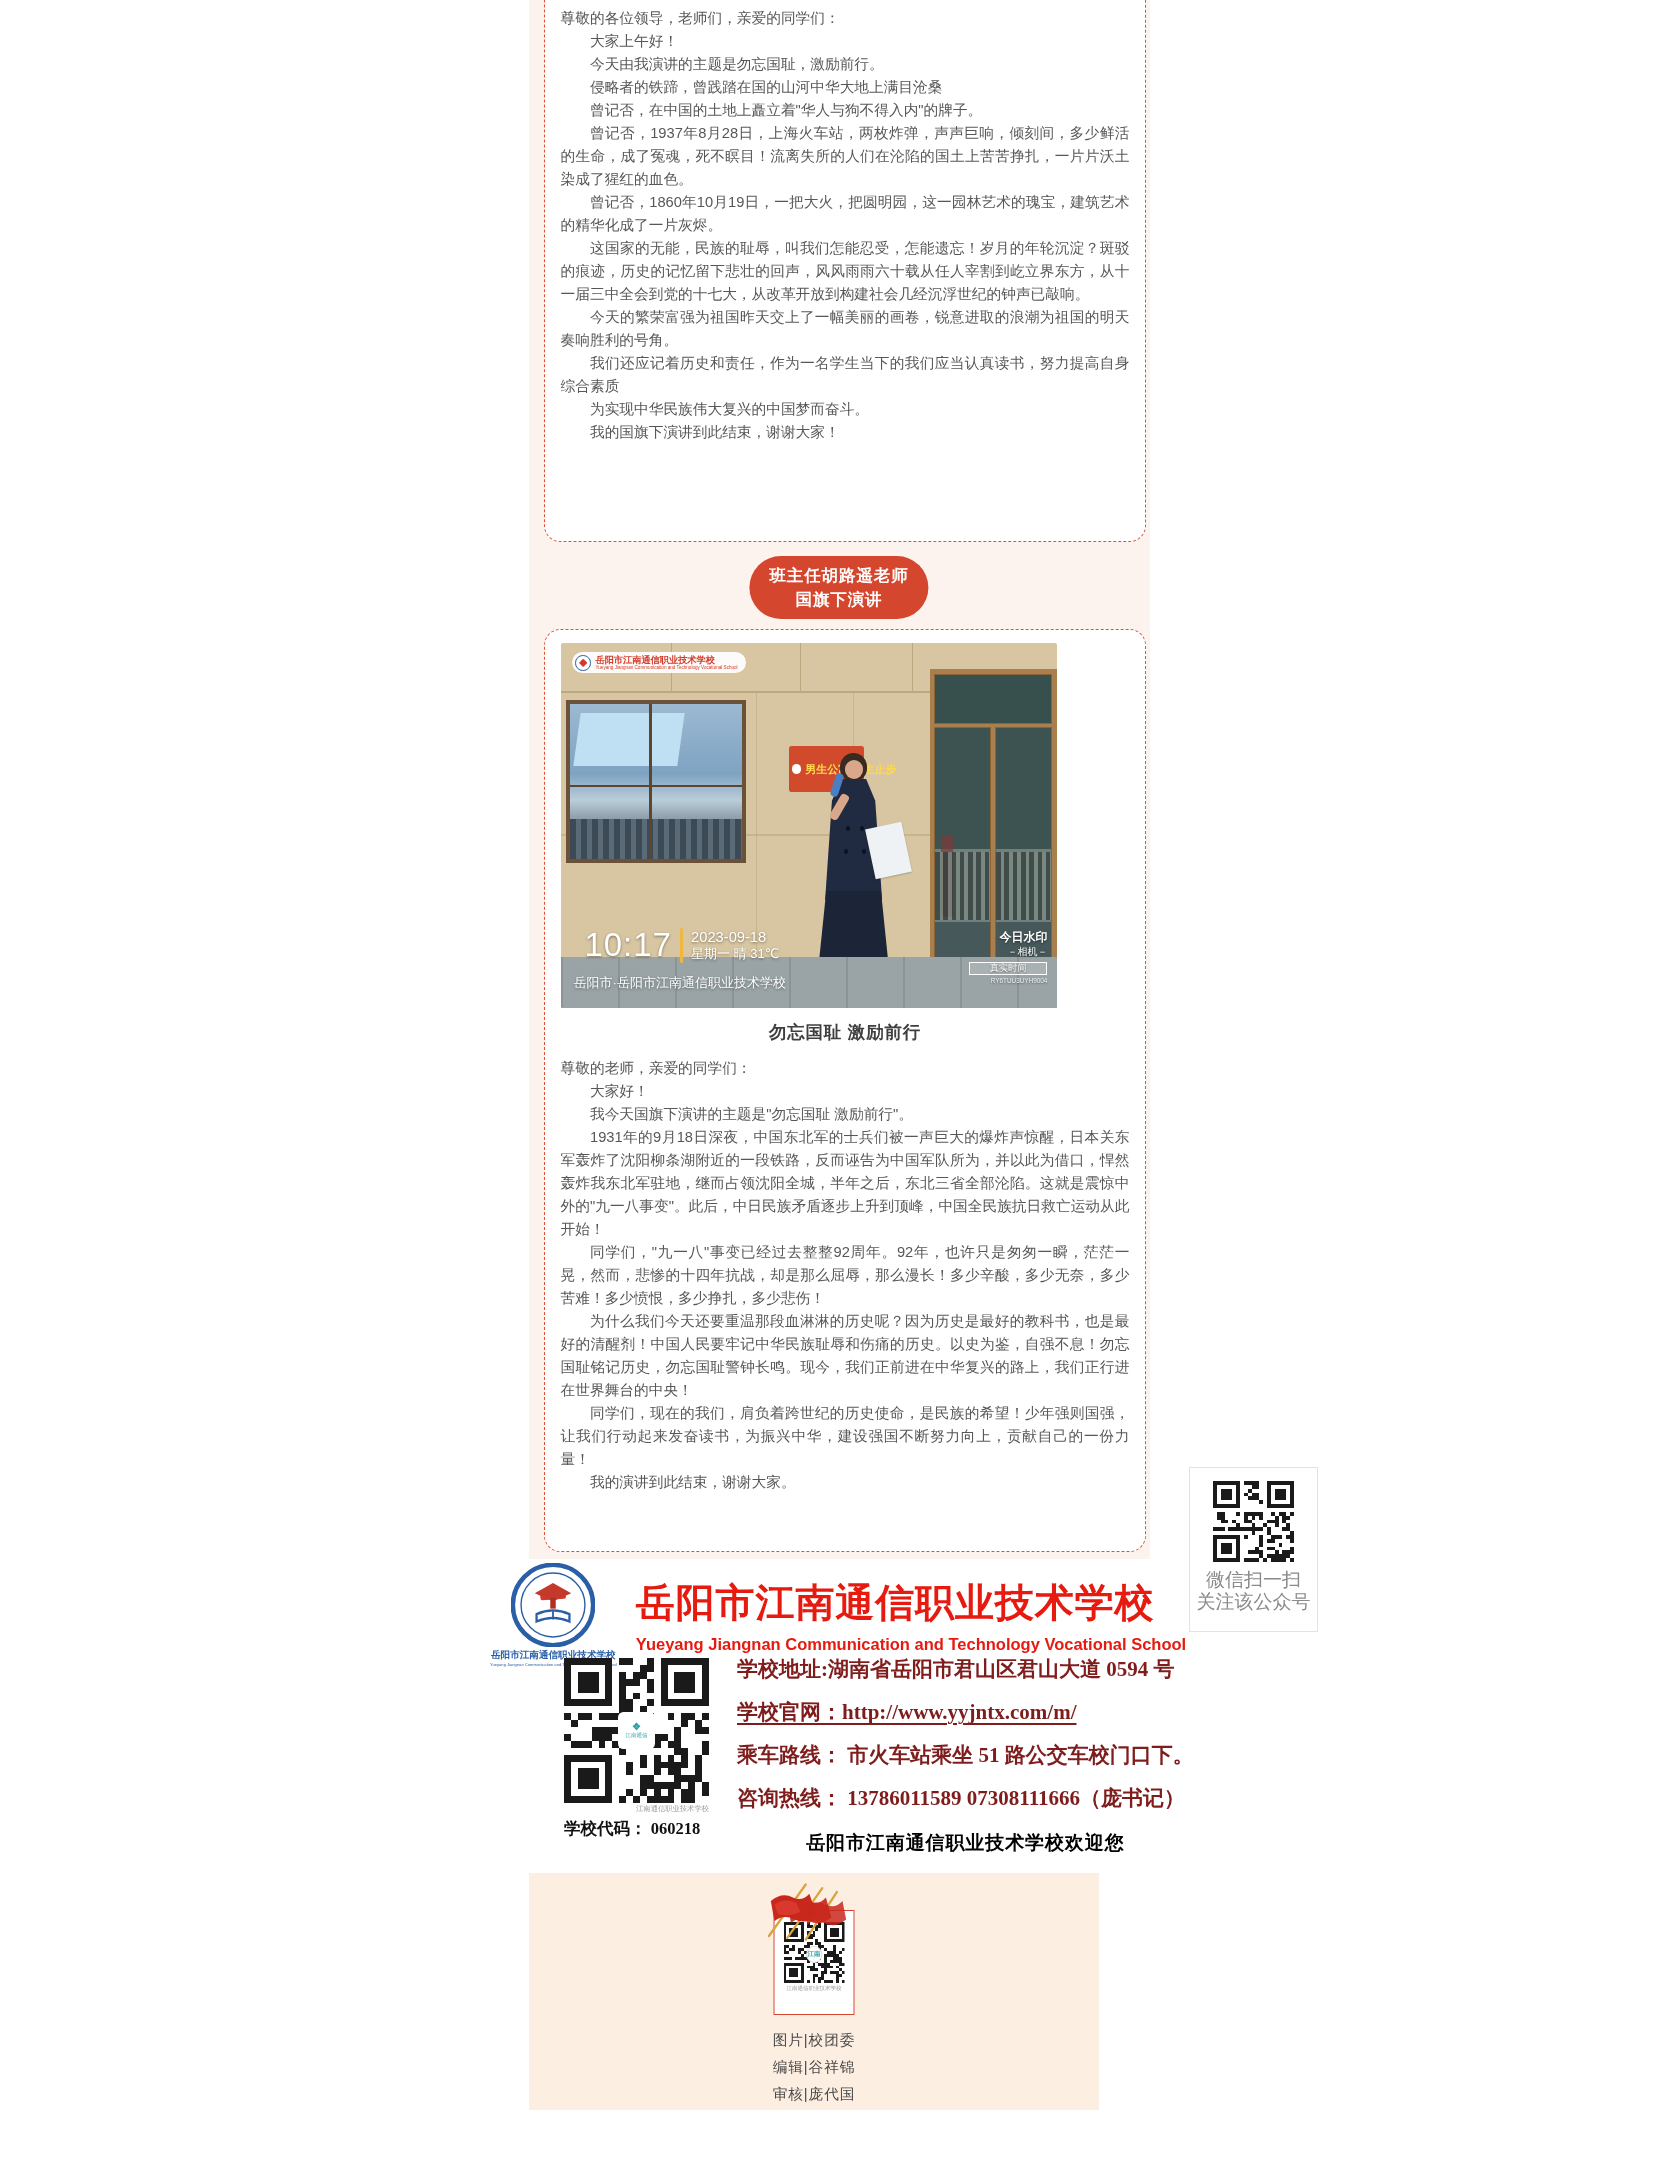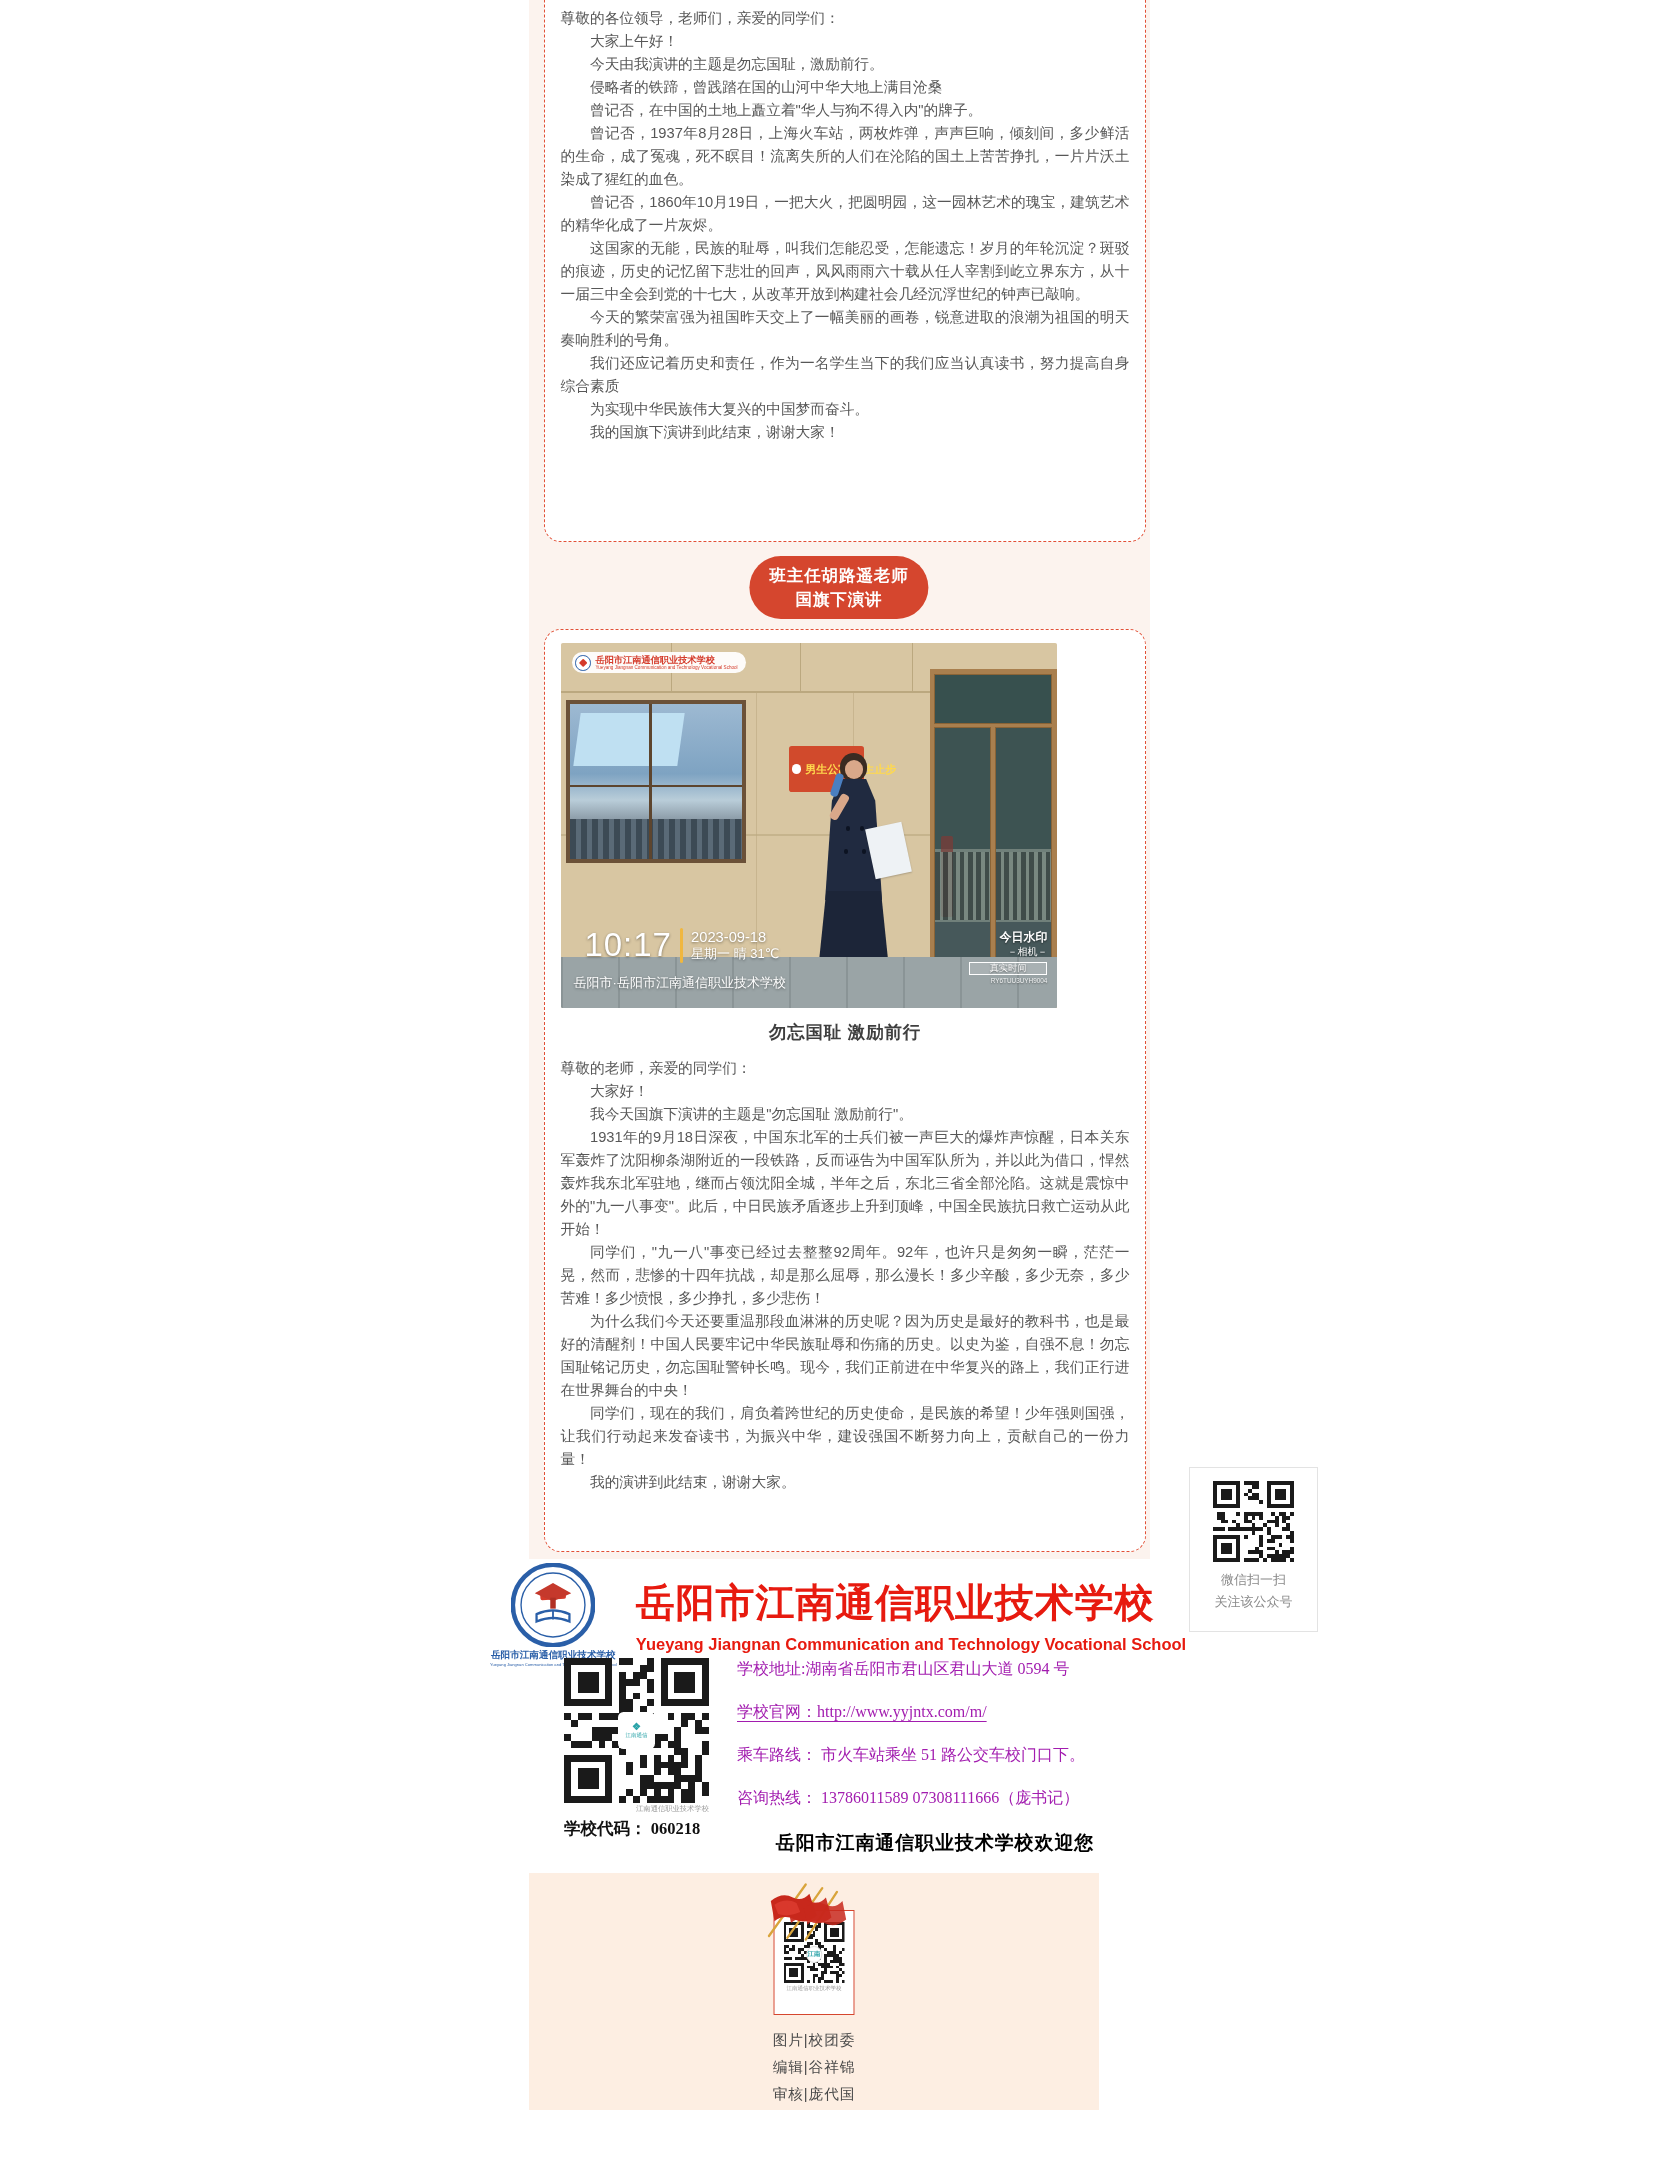--- a/index.html
+++ b/index.html
@@ -70,41 +70,41 @@
   .ph-right .r1{font-size:12px;font-weight:bold;line-height:13.8px}
   .ph-right .r2{font-size:10px;line-height:13px}
   .ph-right .r3{display:inline-block;font-size:9.2px;line-height:11px;border:0.9px solid #fff;padding:0 20px;margin-top:1.8px;background:rgba(255,255,255,.15)}
   .ph-right .r4{font-size:6.4px;opacity:.85;margin-top:1.8px}
 
   .cap-title{margin:12px 0 13px;text-align:center;font-size:17.4px;font-weight:bold;color:#3f3f3f;letter-spacing:0.9px}
 
   
   .wx-card{position:absolute;left:1189px;top:1467px;width:129px;height:165px;background:#fff;border:0.9px solid #e3e3e3;text-align:center}
   .wx-card .qr{width:81px;height:81px;margin:13px auto 7.3px}
-  .wx-card p{font-size:13px;color:#8a8a8a;line-height:22px}
+  .wx-card p{font-size:19px;color:#8a8a8a;line-height:22px}
 
   
   .school-head{position:absolute;left:529px;top:1563px;width:621px;display:flex;justify-content:center;align-items:center;gap:22px}
   .logo-wrap{display:flex;flex-direction:column;align-items:center;width:121px}
   .logo-cap1{color:#2a5fa8;font-size:9.6px;font-weight:bold;margin-top:1.8px;white-space:nowrap}
   .logo-cap2{color:#2a5fa8;font-size:4.1px;white-space:nowrap}
   .school-titles{text-align:left}
   .sc-title{color:#e71a0f;font-size:39px;font-weight:900;letter-spacing:0.9px;white-space:nowrap}
   .sc-sub{color:#e71a0f;font-size:16.5px;font-weight:bold;margin-top:4.6px;white-space:nowrap}
 
   
   .contact{position:absolute;left:564px;top:1658px;width:569px;display:grid;grid-template-columns:162px 1fr;column-gap:11px;font-family:"Liberation Serif","DejaVu Serif",serif}
   .qr-big{position:relative;width:145px;height:145px}
   .qr-big .qr{width:145px;height:145px}
   .qr-center{position:absolute;left:54px;top:54px;width:37px;height:37px;background:#fff;border-radius:5.5px;display:flex;flex-direction:column;align-items:center;justify-content:center}
   .qr-center b{color:#2aa3a8;font-size:10px;line-height:10px}
   .qr-center span{color:#2aa3a8;font-size:5.5px;line-height:6.4px}
   .qr-cap{font-size:7.3px;color:#9a9a9a;text-align:right;margin-top:0.9px}
   .school-code{font-size:16.5px;font-weight:bold;color:#111;margin-top:14.7px;white-space:nowrap}
-  .c-lines p{font-size:16px;font-weight:normal;color:#a21caf;line-height:22px;margin-bottom:21px;white-space:nowrap}
+  .c-lines p{font-size:21px;font-weight:bold;color:#7f1d1d;line-height:22px;margin-bottom:21px;white-space:nowrap}
   .c-lines p.uline{text-decoration:underline;text-underline-offset:3.7px}
   .welcome{grid-column:2;font-family:"Liberation Sans","DejaVu Sans",sans-serif;font-size:19px;font-weight:900;color:#000;letter-spacing:0.9px;margin-top:1.8px;text-align:center;white-space:nowrap}
 
   
   .cream{position:absolute;left:529px;top:1873px;width:570px;height:237px;background:#fdeee2}
   .flags{position:absolute;left:50%;top:5.5px;transform:translateX(-58%);width:138px;height:68px;z-index:2}
   .qr-frame{position:absolute;left:50%;top:37px;transform:translateX(-50%);width:81px;height:105px;background:#fff;border:1.8px solid #d5462e;z-index:1}
   .qr-frame .qr{width:61px;height:61px;margin:11px auto 1.8px;position:relative}
   .qr-frame .mini{position:absolute;left:50%;top:35px;transform:translate(-50%,0);width:16.5px;height:16.5px;background:#fff;border-radius:50%;border:0.9px solid #ddd;display:flex;align-items:center;justify-content:center;color:#2aa3a8;font-size:6.4px;font-weight:bold}
   .qr-frame .cap{font-size:5.5px;color:#9a9a9a;text-align:center}

